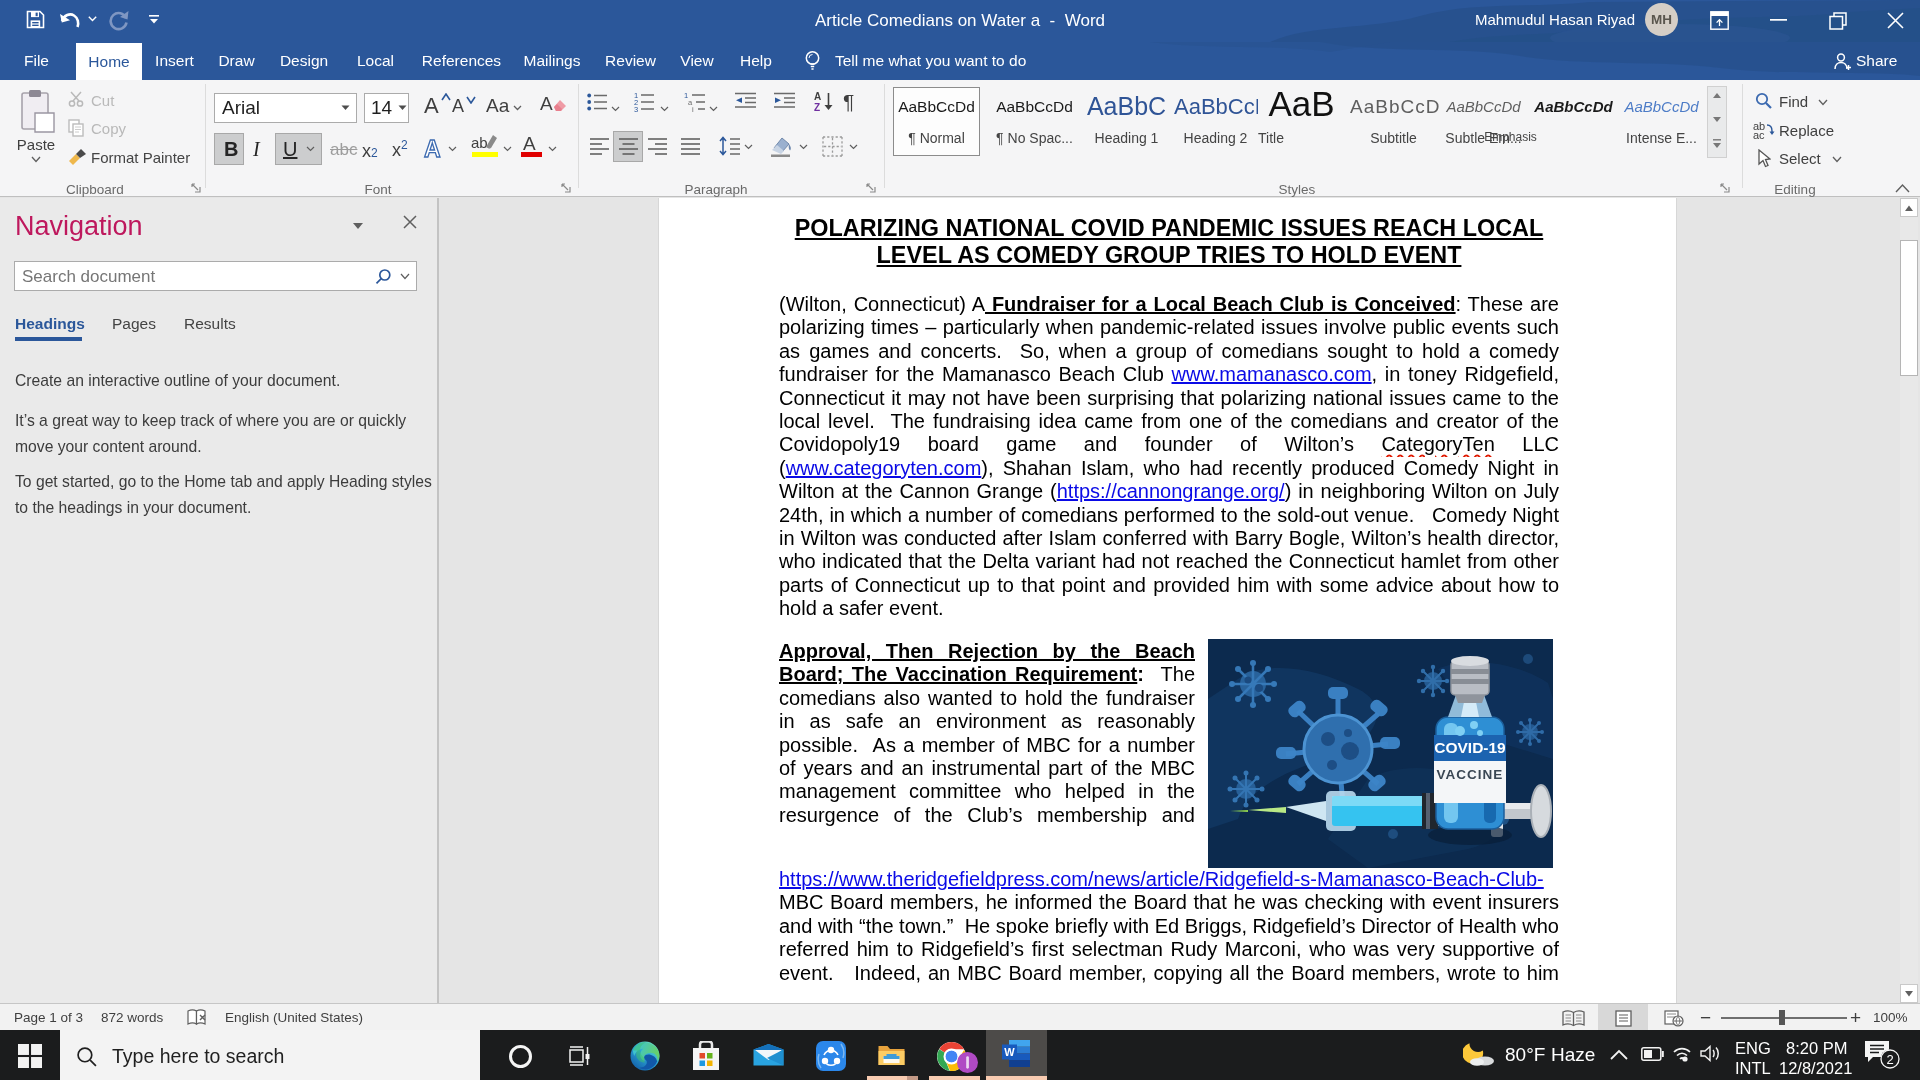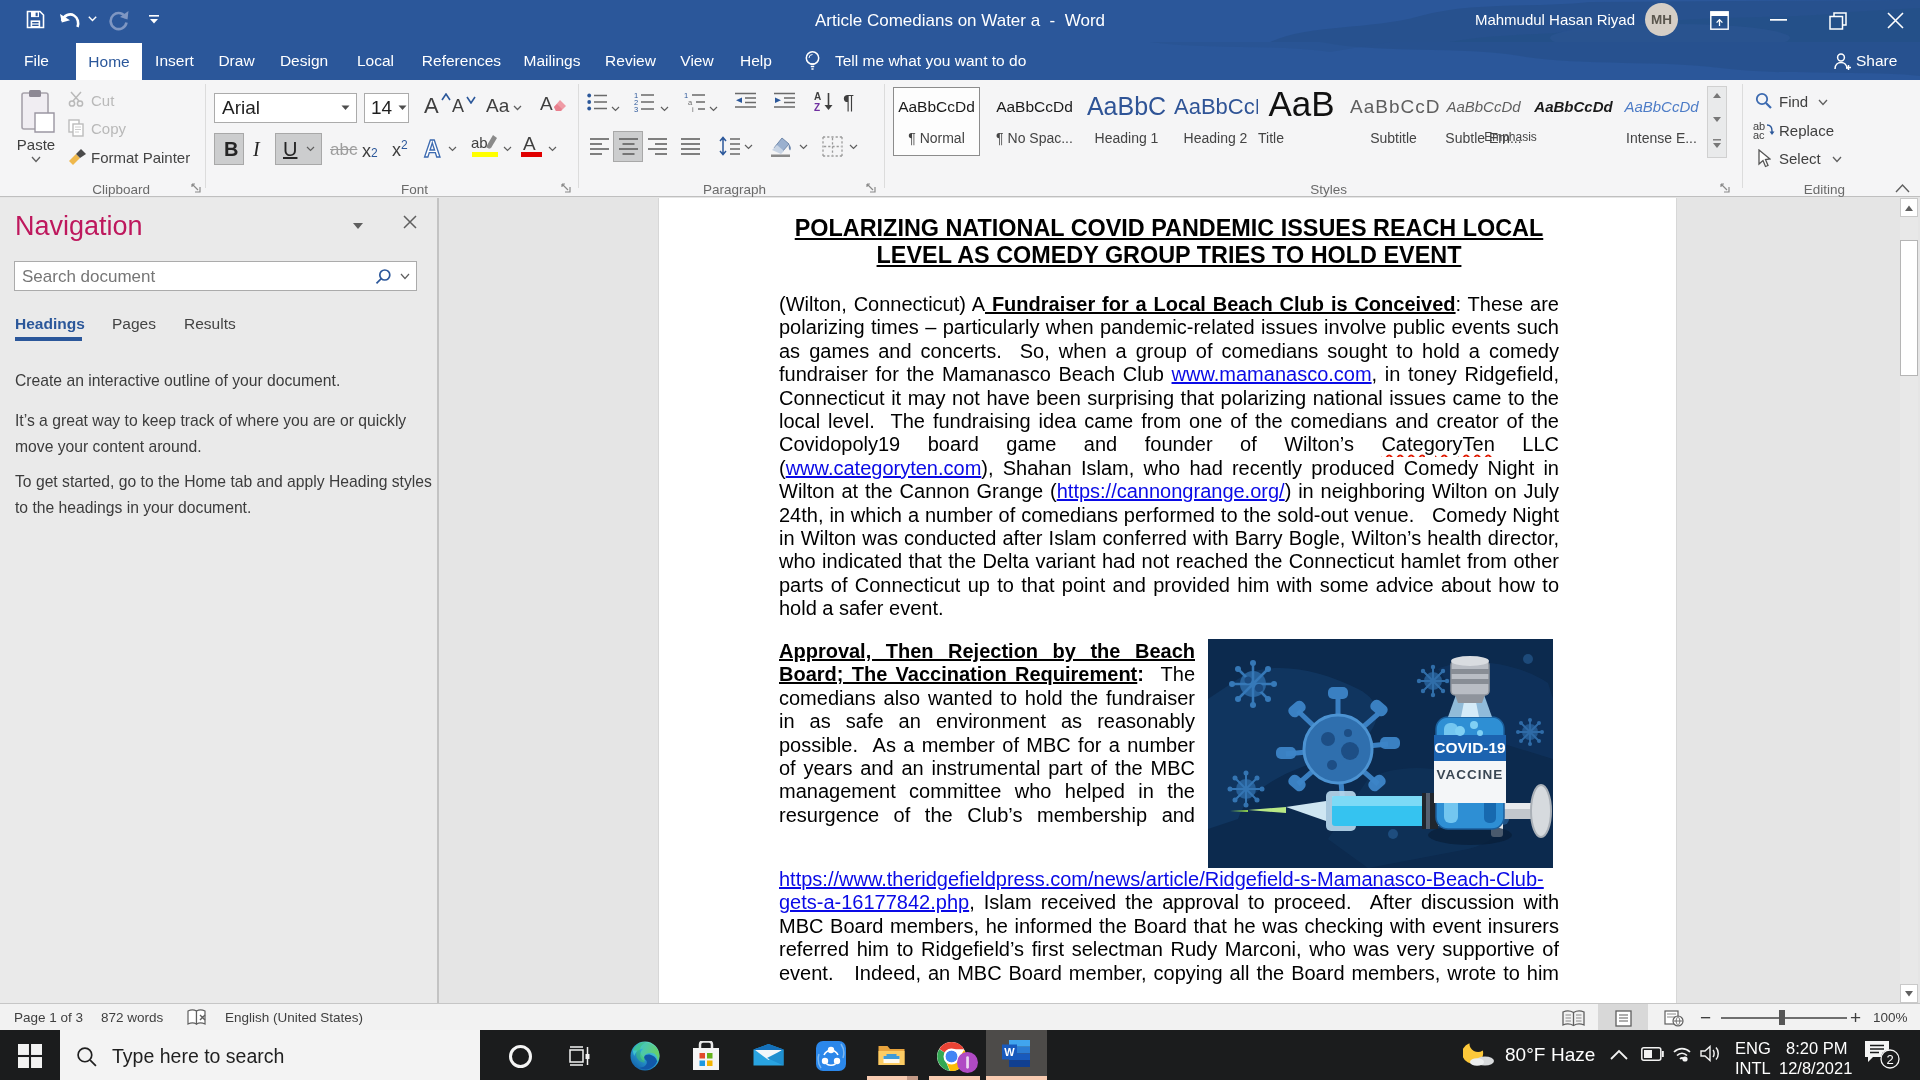--- a/index.html
+++ b/index.html
@@ -14,21 +14,21 @@
   #titletext { position:absolute; top:11px; left:0; width:1920px; text-align:center; color:#fff; font-size:17px; }
   .tbtxt { color:#fff; font-size:17px; }
 
   
   .tab { position:absolute; top:0; height:38px; line-height:38px; color:#fff; font-size:15.5px; text-align:center; }
   #hometab { position:absolute; left:76px; top:1px; width:66px; height:37px; background:#fff; color:#2b579a; font-size:15.5px; text-align:center; line-height:37px; }
 
   
   #ribbon { position:absolute; left:0; top:80px; width:1920px; height:117px; background:#f5f5f6; border-bottom:1px solid #bfbfbf; }
   .rsep { position:absolute; top:4px; width:1px; height:104px; background:#dcdcdc; }
-  .glabel { position:absolute; top:102px; font-size:13.5px; color:#6a6a6a; text-align:right; }
+  .glabel { position:absolute; top:102px; font-size:13.5px; color:#6a6a6a; text-align:center; }
   .launcher { position:absolute; top:103px; width:11px; height:11px; }
   .ribtxt { font-size:15px; color:#3f3f3f; }
   .dim { color:#b9b9b9; }
   .combo { position:absolute; background:#fff; border:1px solid #ababab; }
   .selbox { position:absolute; background:#cccdce; border:1px solid #a8a8a8; }
 
   
   #navpane { position:absolute; left:0; top:198px; width:437px; height:805px; background:#eaeaea; }
   #navdiv { position:absolute; left:437px; top:198px; width:2px; height:805px; background:#c3c3c3; }
 
@@ -455,22 +455,22 @@
         <div class="jline">comedians also wanted to hold the fundraiser</div>
         <div class="jline">in as safe an environment as reasonably</div>
         <div class="jline">possible. &nbsp;As a member of MBC for a number</div>
         <div class="jline">of years and an instrumental part of the MBC</div>
         <div class="jline">management committee who helped in the</div>
         <div class="jline">resurgence of the Club’s membership and</div>
       </div>
 
       <div class="abs doc" style="left:120px;top:672px;width:780px;">
         <div class="jline"><a class="dlk">https://www.theridgefieldpress.com/news/article/Ridgefield-s-Mamanasco-Beach-Club-</a></div>
-        <div class="jline"><a class="dlk">gets-a-16177842.php</a>, Islam received the approval to proceed. &nbsp;After discussion with</div>
         <div class="jline">MBC Board members, he informed the Board that he was checking with event insurers</div>
+        <div class="jline">and with “the town.” &nbsp;He spoke briefly with Ed Briggs, Ridgefield’s Director of Health who</div>
         <div class="jline">referred him to Ridgefield’s first selectman Rudy Marconi, who was very supportive of the</div>
         <div class="jline">event. &nbsp;&nbsp;Indeed, an MBC Board member, copying all the Board members, wrote to him</div>
       </div>
 
       <svg class="abs" style="left:549px;top:443px" width="345" height="229" viewBox="0 0 345 229">
         <rect width="345" height="229" fill="#0c2a4e"></rect>
         <path d="M30 40 C60 20 110 30 150 50 C190 70 160 110 120 120 C80 130 40 150 30 180 L0 190 L0 60 Z" fill="#123a66" opacity="0.75"></path>
         <path d="M160 140 C200 120 250 130 280 150 C310 170 300 200 260 210 L160 229 L120 200 Z" fill="#0f3259" opacity="0.8"></path>
         <path d="M230 30 C260 16 310 24 340 44 L345 60 L345 120 L280 100 Z" fill="#113562" opacity="0.6"></path>
 

